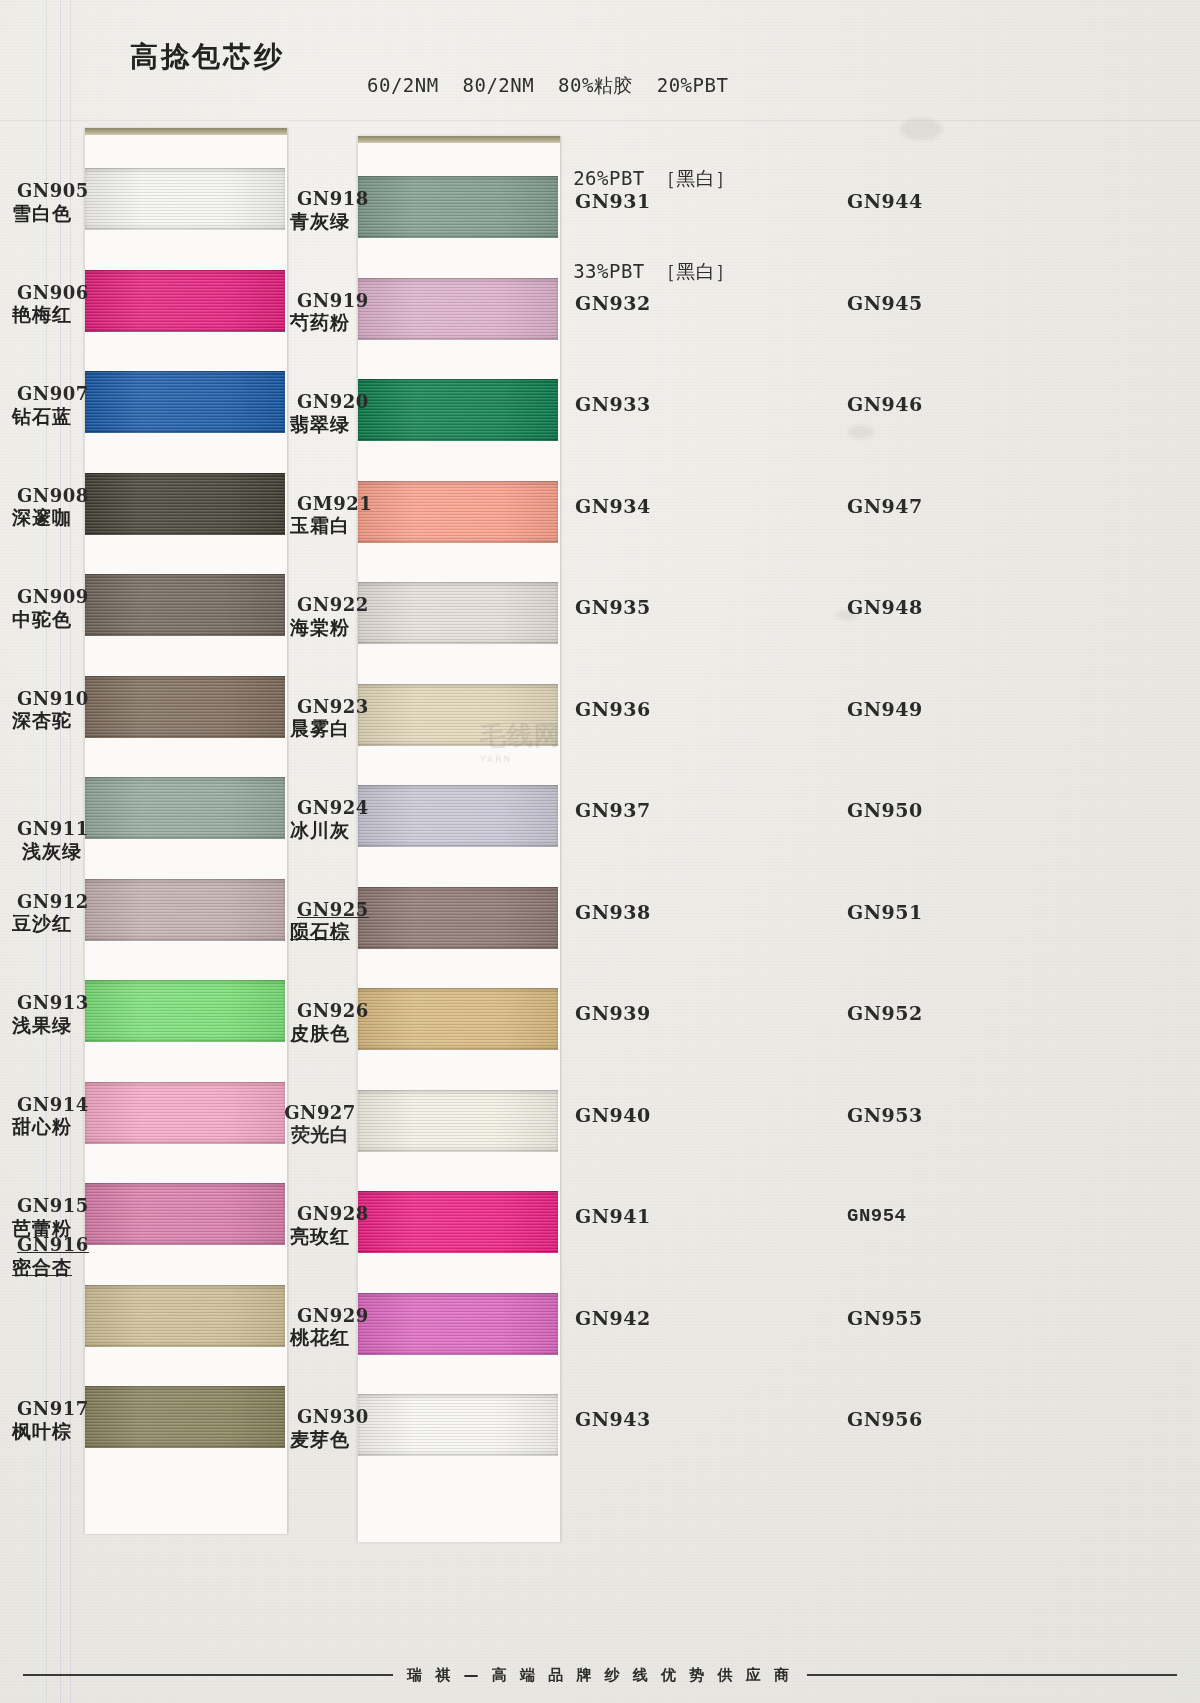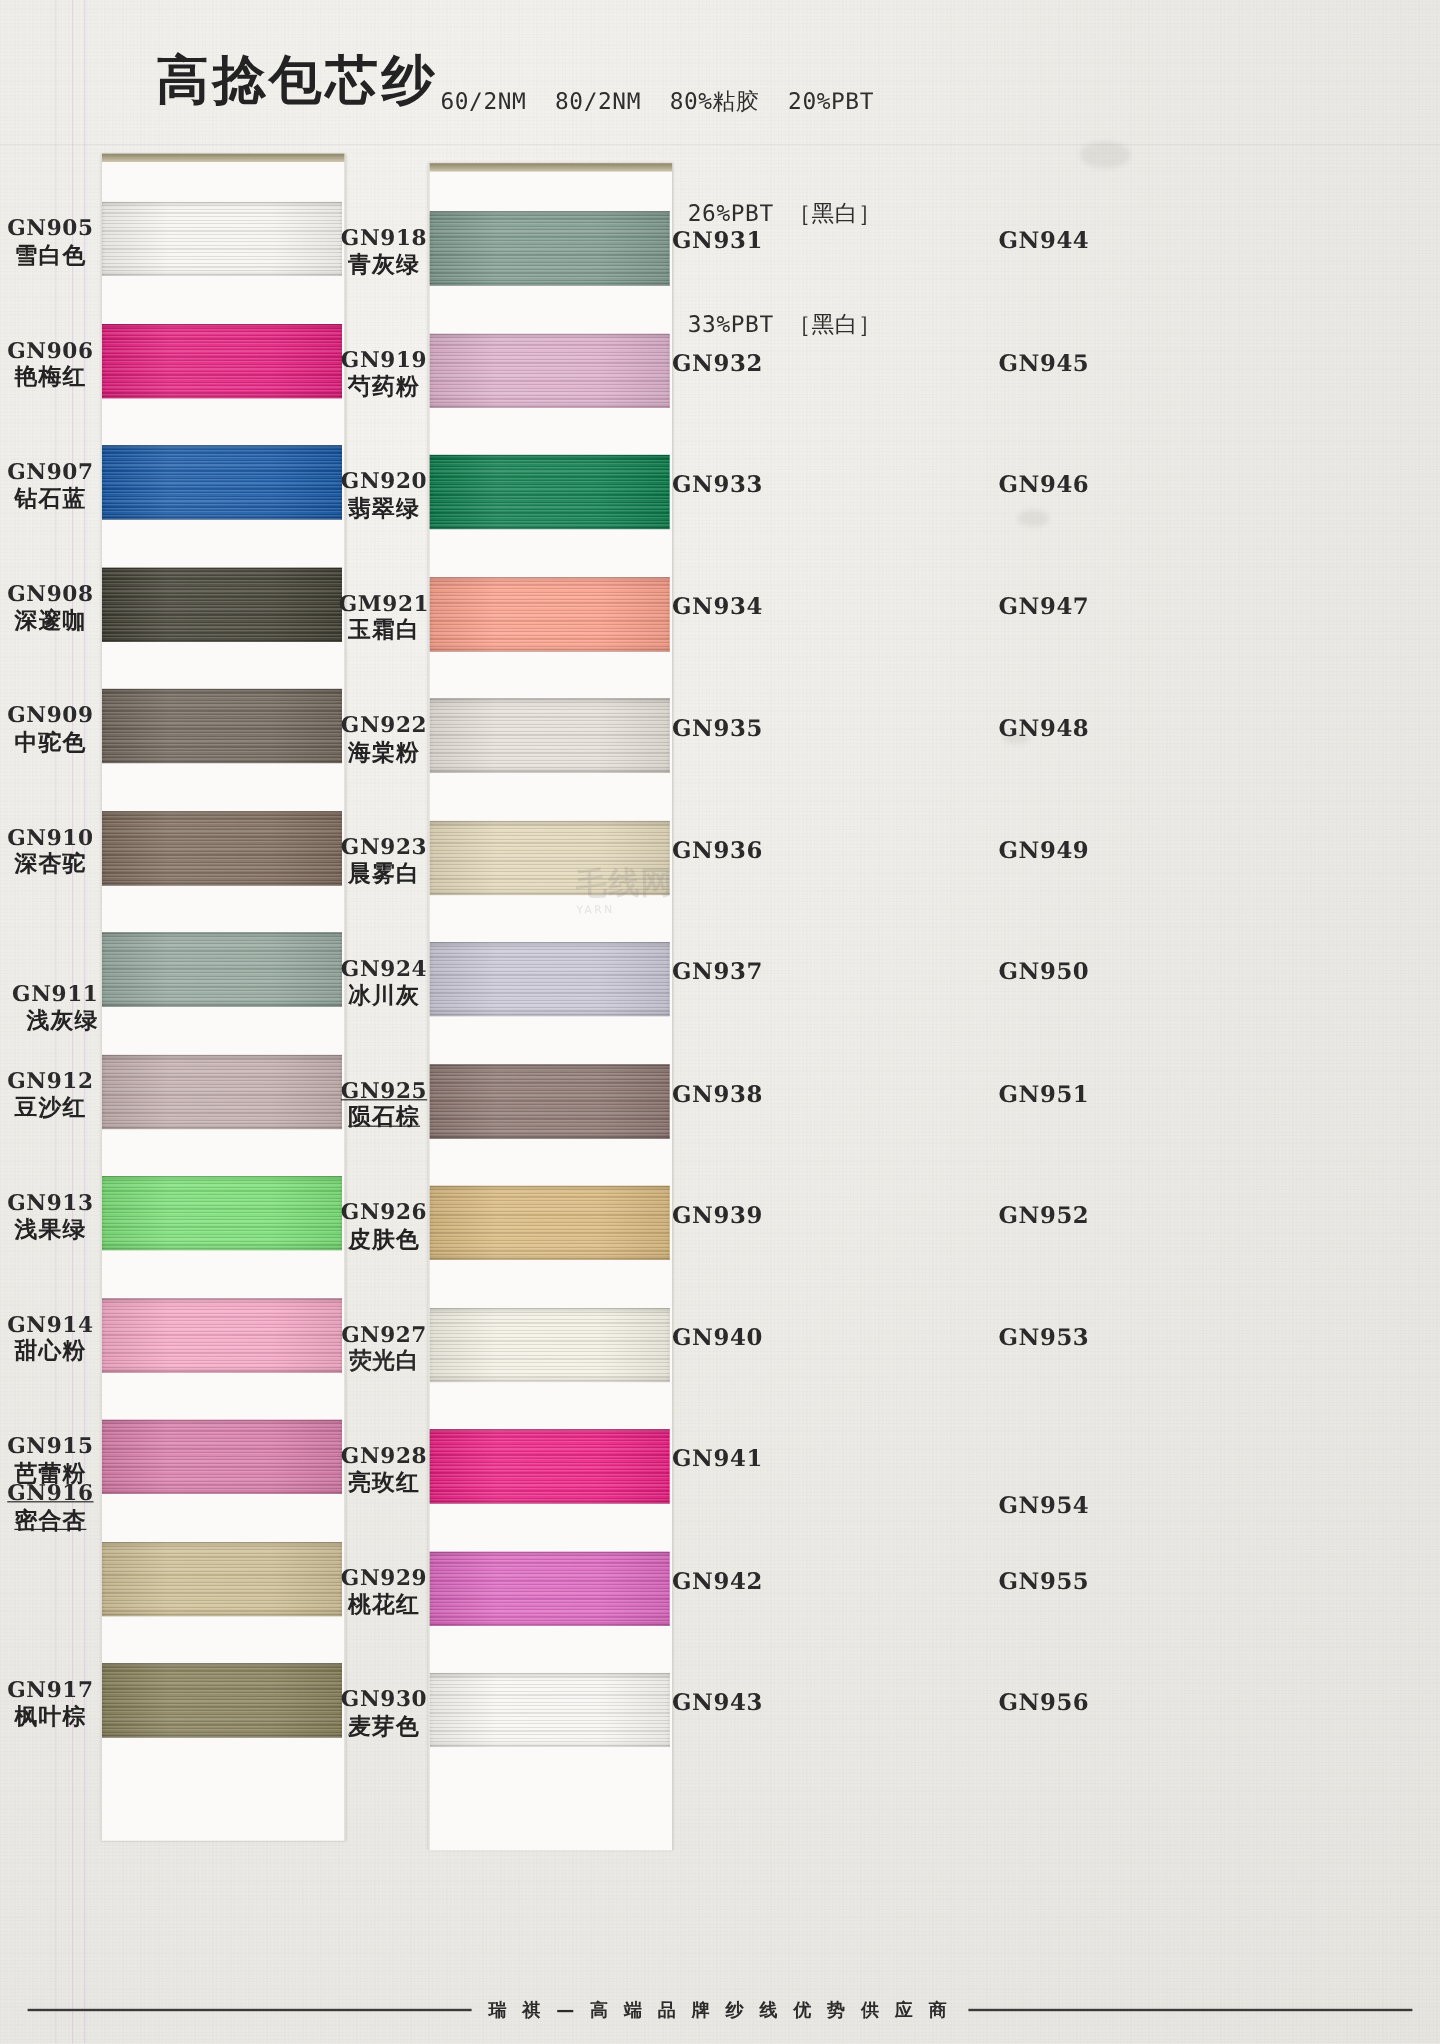--- a/index.html
+++ b/index.html
@@ -20,21 +20,21 @@
   }
   
   .streak{position:absolute;top:0;bottom:0;width:1px;background:rgba(190,150,210,0.25);}
   .streak.s2{background:rgba(170,180,215,0.22);}
   .hairline{position:absolute;height:1px;background:rgba(0,0,0,0.05);left:0;right:0;}
 
   
   .header{position:absolute;left:0;top:0;width:1200px;height:120px;}
   .title{
     position:absolute;left:130px;top:38px;
-    font-size:44px;letter-spacing:3px;font-weight:700;
+    font-size:28px;letter-spacing:3px;font-weight:700;
     font-family:"DejaVu Serif","Liberation Serif",serif;
     color:#232323;
   }
   .spec{
     position:absolute;left:367px;top:8px;
     font-family:"DejaVu Sans Mono","Liberation Mono",monospace;
     font-size:19px;line-height:31px;color:#2e2e2e;letter-spacing:0.5px;
     white-space:pre;
   }
 
@@ -67,21 +67,21 @@
     content:"";position:absolute;inset:0;
     background:linear-gradient(90deg, rgba(0,0,0,0.07), rgba(255,255,255,0.08) 28%, rgba(255,255,255,0.05) 70%, rgba(0,0,0,0.06));
     pointer-events:none;
   }
 
   
   .lbl{
     position:absolute;text-align:center;line-height:1.22;
     font-family:"DejaVu Serif","Liberation Serif",serif;
   }
-  .lbl .code{display:block;font-size:18px;letter-spacing:0.5px;color:#2a2a2a;font-weight:600;}
+  .lbl .code{display:block;font-size:18px;letter-spacing:0.5px;color:#2a2a2a;font-weight:600;margin-left:15px;}
   .lbl .cn{display:block;font-size:19px;letter-spacing:1px;color:#232323;font-weight:700;
            font-family:"DejaVu Sans","Liberation Sans",sans-serif;}
   .lbl.col1{left:2px;width:80px;}
   .lbl.col2{left:282px;width:76px;text-align:center;}
   .lbl.col3{left:560px;width:96px;text-align:left;}
   .lbl.col4{left:832px;width:96px;text-align:left;}
   .lbl.col3 .code,.lbl.col4 .code{font-size:19px;}
 
   
   .lbl .codewrap{display:block;font-size:18px;letter-spacing:0.4px;font-weight:600;color:#2a2a2a;}
@@ -328,21 +328,21 @@
     </div>
     <div class="lbl col4" style="top: 900.5px;">
       <span class="code">GN951</span>
     </div>
     <div class="lbl col4" style="top: 1002px;">
       <span class="code">GN952</span>
     </div>
     <div class="lbl col4" style="top: 1103.5px;">
       <span class="code">GN953</span>
     </div>
-    <div class="lbl col4" style="top: 1244px;">
+    <div class="lbl col4" style="top: 1205px; font-family: Liberation Mono, monospace;">
       <span class="code">GN954</span>
     </div>
     <div class="lbl col4" style="top: 1306.5px;">
       <span class="code">GN955</span>
     </div>
     <div class="lbl col4" style="top: 1408px;">
       <span class="code">GN956</span>
     </div>
   </div>
 

